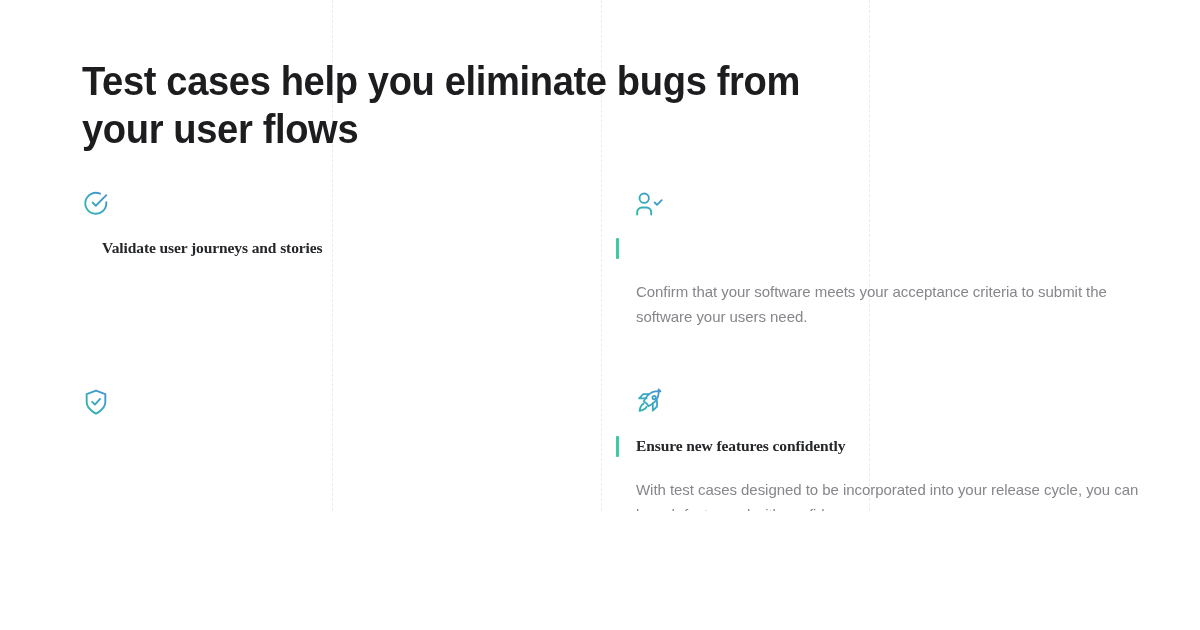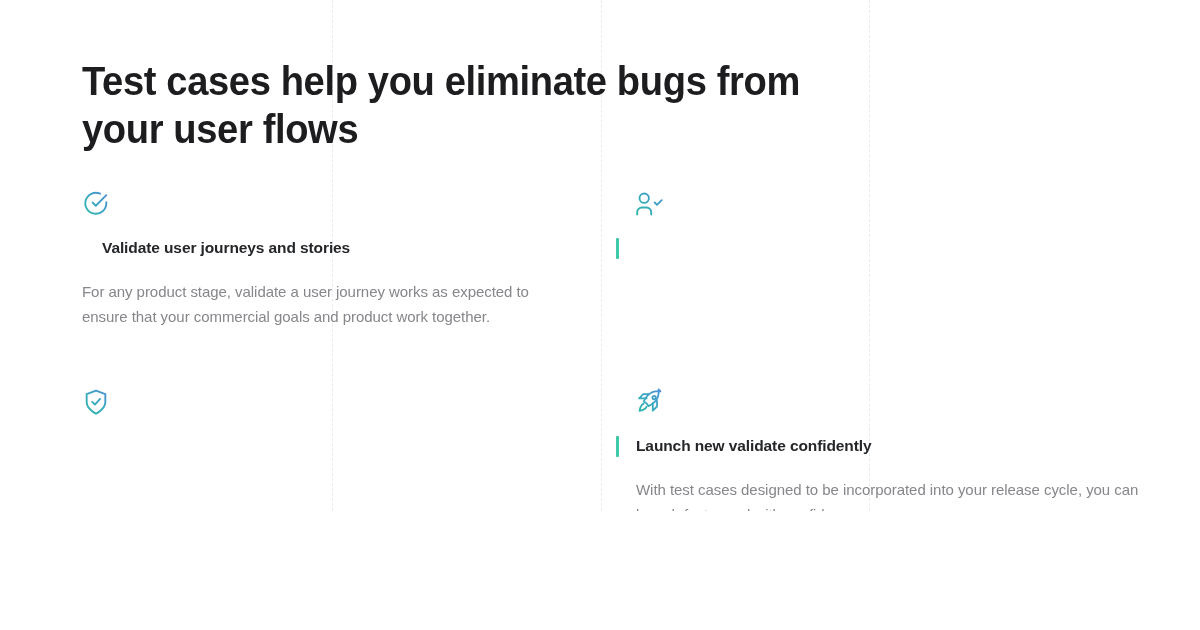--- a/index.html
+++ b/index.html
@@ -106,21 +106,21 @@
     width: 3px;
     height: 21px;
     background: #3ec9a7;
     border-radius: 1px;
     margin-right: 17px;
     flex: 0 0 auto;
   }
   .accent-bar.hidden { visibility: hidden; }
 
   .card-title {
-    font-family: Liberation Sans, sans-serif;
+    font-family: Liberation Serif, serif;
     font-size: 15.5px;
     font-weight: 700;
     color: #242629;
     letter-spacing: -0.1px;
     white-space: nowrap;
   }
 
   .card-body {
     margin-top: 20px;
     font-family: "Liberation Sans", sans-serif;
@@ -164,41 +164,41 @@
                 </linearGradient>
               </defs>
               <path d="M24.3 12.1v1.2a10.5 10.5 0 1 1-6.22-9.6" stroke="url(#gradA)" stroke-width="1.9" stroke-linecap="round" stroke-linejoin="round"></path>
               <path d="M24.3 5.2 13.8 15.71l-3.15-3.15" stroke="url(#gradA)" stroke-width="1.9" stroke-linecap="round" stroke-linejoin="round"></path>
             </svg>
           </div>
           <div class="card-title-row">
             <span class="accent-bar hidden" style="background: rgb(62, 201, 167);"></span>
             <span class="card-title">Validate user journeys and stories</span>
           </div>
-          <p class="card-body">For any product stage, validate a user journey works as expected to ensure that your commercial goals and product work together.</p>
         </div>
 
         <div class="cell col-right">
           <div class="icon-wrap">
             <svg width="28" height="28" viewBox="0 0 28 28" fill="none">
               <defs>
                 <linearGradient id="gradB" x1="2" y1="25" x2="26" y2="3" gradientUnits="userSpaceOnUse">
                   <stop offset="0" stop-color="#2fb9a8"></stop>
                   <stop offset="0.55" stop-color="#3aa6c4"></stop>
                   <stop offset="1" stop-color="#4e8fd6"></stop>
                 </linearGradient>
               </defs>
               <path d="M15.2 24.5v-2.33a4.67 4.67 0 0 0-4.67-4.67H5.87A4.67 4.67 0 0 0 1.2 22.17V24.5" stroke="url(#gradB)" stroke-width="1.9" stroke-linecap="round" stroke-linejoin="round"></path>
               <circle cx="8.2" cy="8.17" r="4.67" stroke="url(#gradB)" stroke-width="1.9" stroke-linecap="round" stroke-linejoin="round"></circle>
               <path d="M18.7 12.5l2.33 2.33L25.7 10.17" stroke="url(#gradB)" stroke-width="1.9" stroke-linecap="round" stroke-linejoin="round"></path>
             </svg>
           </div>
           <div class="card-title-row">
             <span class="accent-bar" style="background: rgb(62, 201, 167);"></span>
           </div>
+          <p class="card-body">Confirm that your software meets your acceptance criteria to submit the software your users need.</p>
         </div>
 
       </div>
 
       <div class="row row-2">
 
         <div class="cell col-left">
           <div class="icon-wrap">
             <svg width="28" height="28" viewBox="0 0 28 28" fill="none">
               <defs>
@@ -226,21 +226,21 @@
               </defs>
               <path d="M10.6 18.6c-1.1 2.77-4.45 3.7-7.1 4.2.5-2.65 1.43-6 4.2-7.1" stroke="url(#gradD)" stroke-width="1.8" stroke-linecap="round" stroke-linejoin="round"></path>
               <path d="M16.8 15.2v7.5l4.2-4.2V12.8" stroke="url(#gradD)" stroke-width="1.8" stroke-linecap="round" stroke-linejoin="round"></path>
               <path d="M10.6 10.4H3.1l4.2-4.2h5.7" stroke="url(#gradD)" stroke-width="1.8" stroke-linecap="round" stroke-linejoin="round"></path>
               <path d="M24.5 3.3c-5.3-.6-9.6 1-12.5 3.9-2.2 2.2-3.5 4.5-4.2 6.3 1 .5 1.9 1.1 2.7 1.9.8.8 1.4 1.7 1.9 2.7 1.8-.7 4.1-2 6.3-4.2 2.9-2.9 4.5-7.2 3.9-12.5-.1.6-.1.6-.1-.1z" stroke="url(#gradD)" stroke-width="1.8" stroke-linecap="round" stroke-linejoin="round"></path>
               <circle cx="18.1" cy="9.6" r="1.7" stroke="url(#gradD)" stroke-width="1.8"></circle>
             </svg>
           </div>
           <div class="card-title-row">
             <span class="accent-bar" style="background: rgb(62, 201, 167);"></span>
-            <span class="card-title">Launch new validate confidently</span>
+            <span class="card-title">Ensure new features confidently</span>
           </div>
           <p class="card-body">With test cases designed to be incorporated into your release cycle, you can launch faster and with confidence.</p>
         </div>
 
       </div>
 
     </div>
   </div>
 </div>
 

